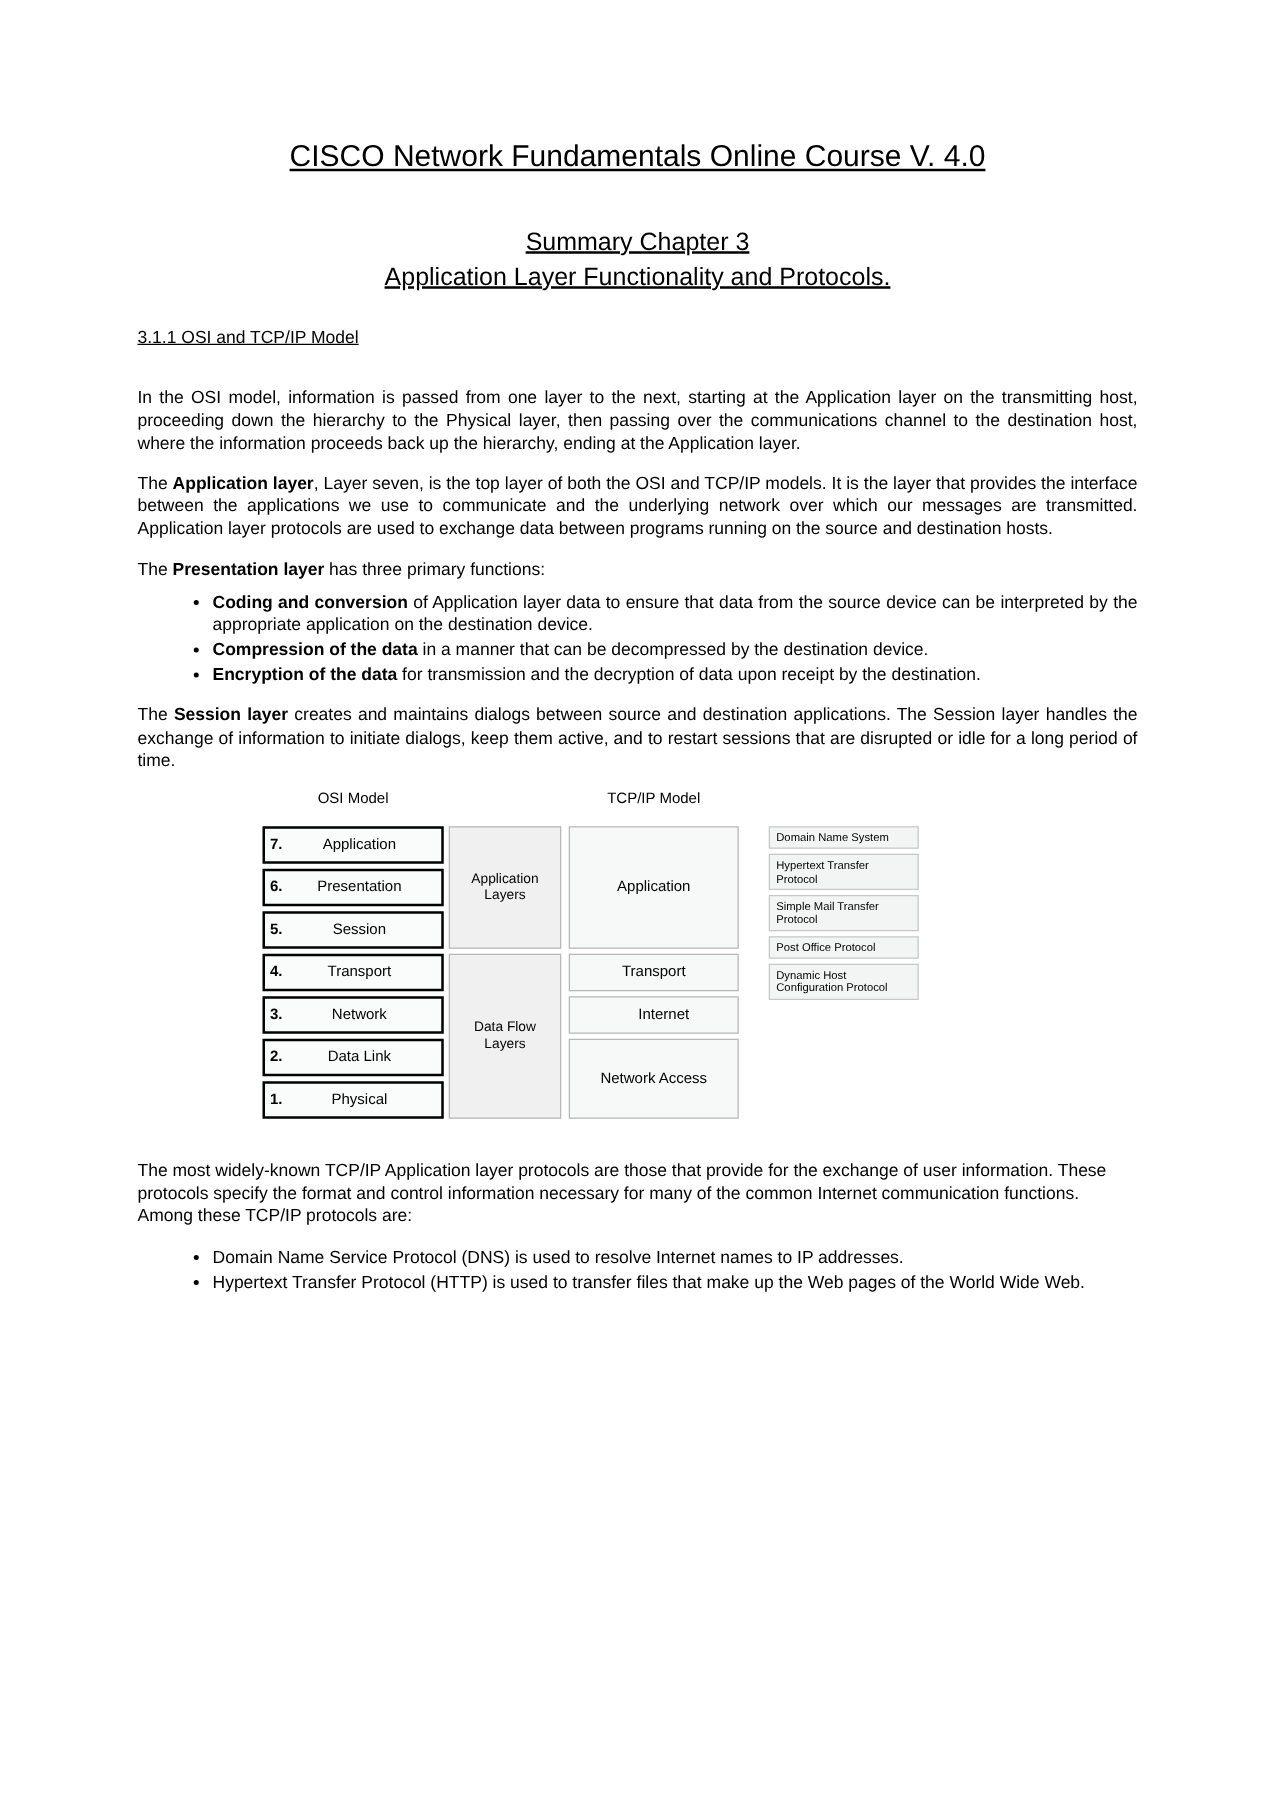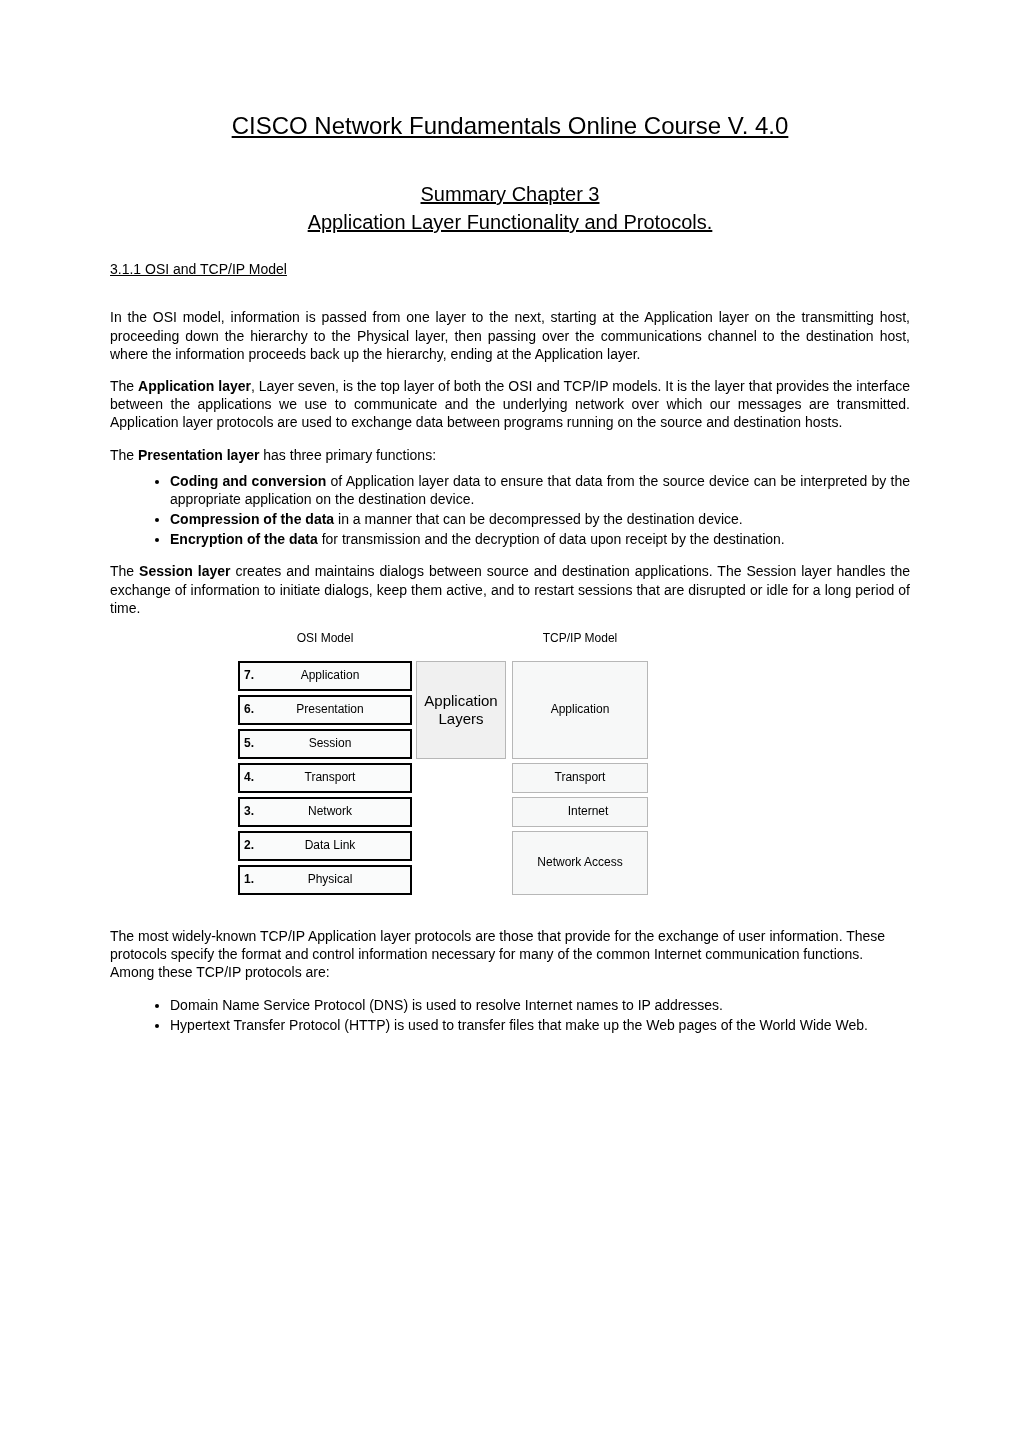--- a/index.html
+++ b/index.html
@@ -45,42 +45,42 @@
       gap: 0;
     }
     .col { display: flex; flex-direction: column; }
     .col-head {
       font-size: 12px;
       font-weight: normal;
       text-align: center;
       height: 22px;
       margin-bottom: 8px;
     }
-    .osi-col { width: 174px; margin-left: 28px; }
+    .osi-col { width: 145px; }
     .osi-box {
       border: 2px solid #000;
       background: #fafbfb;
       height: 30px;
       margin-bottom: 4px;
       display: flex;
       align-items: center;
       font-size: 12px;
       padding-left: 4px;
     }
     .osi-num { font-weight: bold; width: 22px; }
     .osi-label { flex: 1; text-align: center; margin-left: -16px; }
 
     .mid-col { width: 90px; margin-left: 4px; }
     .mid-box {
       border: 1px solid #b7b7b7;
       background: #f0f0f0;
       display: flex;
       align-items: center;
       justify-content: center;
-      font-size: 15px;
+      font-size: 11px;
       text-align: center;
       line-height: 1.2;
       padding: 4px;
     }
     .mid-app { height: 98px; margin-bottom: 4px; }
     .mid-data { height: 132px; }
 
     .tcp-col { width: 136px; margin-left: 6px; }
     .tcp-box {
       border: 1px solid #b7b7b7;
@@ -163,30 +163,39 @@
       </div>
     <div class="osi-box">
         <span class="osi-num">1.</span>
         <span class="osi-label">Physical</span>
       </div>
   </div>
 
   <div class="col mid-col">
     <div class="col-head"></div>
     <div class="mid-box mid-app">Application Layers</div>
+    <div class="mid-box mid-data">Data Flow Layers</div>
   </div>
 
   <div class="col tcp-col">
     <div class="col-head">TCP/IP Model</div>
     <div class="tcp-box tcp-app">Application</div>
     <div class="tcp-box tcp-tr">Transport</div>
     <div class="tcp-box tcp-in">Internet</div>
     <div class="tcp-box tcp-na">Network Access</div>
   </div>
 
+  <div class="col proto-col">
+    <div class="col-head"></div>
+    <div class="proto-box">Domain Name System</div>
+    <div class="proto-box">Hypertext Transfer Protocol</div>
+    <div class="proto-box">Simple Mail Transfer Protocol</div>
+    <div class="proto-box">Post Office Protocol</div>
+    <div class="proto-box">Dynamic Host Configuration Protocol</div>
+  </div>
 </div>
 
 <p style="text-align:left;">The most widely-known TCP/IP Application layer protocols are those that provide for the exchange of user information. These protocols specify the format and control information necessary for many of the common Internet communication functions. Among these TCP/IP protocols are:</p>
 
 <ul>
   <li style="text-align:left;">Domain Name Service Protocol (DNS) is used to resolve Internet names to IP addresses.</li>
   <li style="text-align:left;">Hypertext Transfer Protocol (HTTP) is used to transfer files that make up the Web pages of the World Wide Web.</li>
 </ul>
 
 </body></html>

